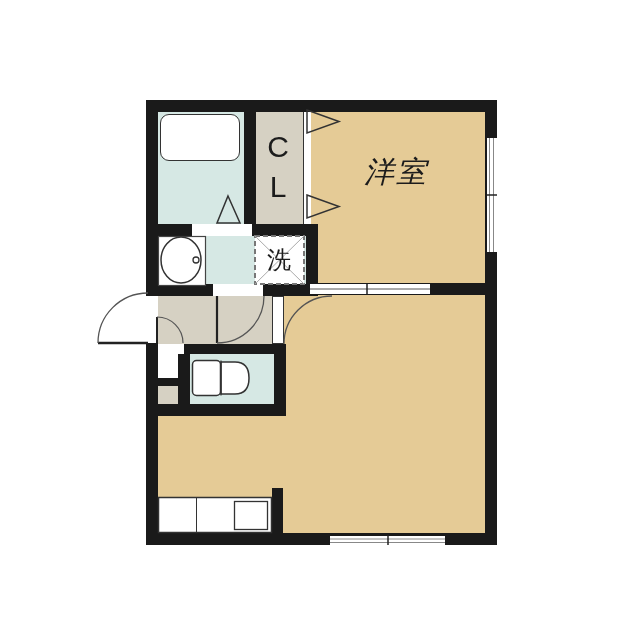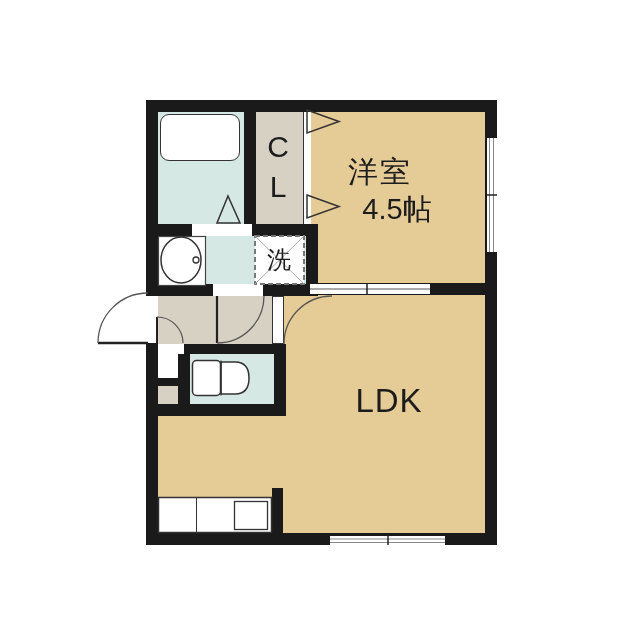--- a/index.html
+++ b/index.html
@@ -136,18 +136,16 @@
       <path d="M487 195 L497 195" stroke="#222" stroke-width="1.5"></path>
       <path d="M330 539 L445 539 M330 542.5 L445 542.5" stroke="#888" stroke-width="1"></path>
       <path d="M388 535 L388 545" stroke="#222" stroke-width="1.5"></path>
     </g>
   </svg>
 
   <div class="label lbl-cl" style="left:278px;top:167px;">
     <div>C</div>
     <div>L</div>
   </div>
-  <div class="label lbl-room" style="left:380px;top:172px;">洋室</div>
-  <div class="label lbl-area" style="left:397px;top:210px;">4.5帖</div>
-  <div class="label lbl-ldk" style="left:389px;top:401px;">LDK</div>
+  <div class="label lbl-room" style="left:396px;top:172px;font-style:italic;">洋室</div>
   <div class="label lbl-wash" style="left:279px;top:260px;">洗</div>
 
 </div>
 
 </body></html>

